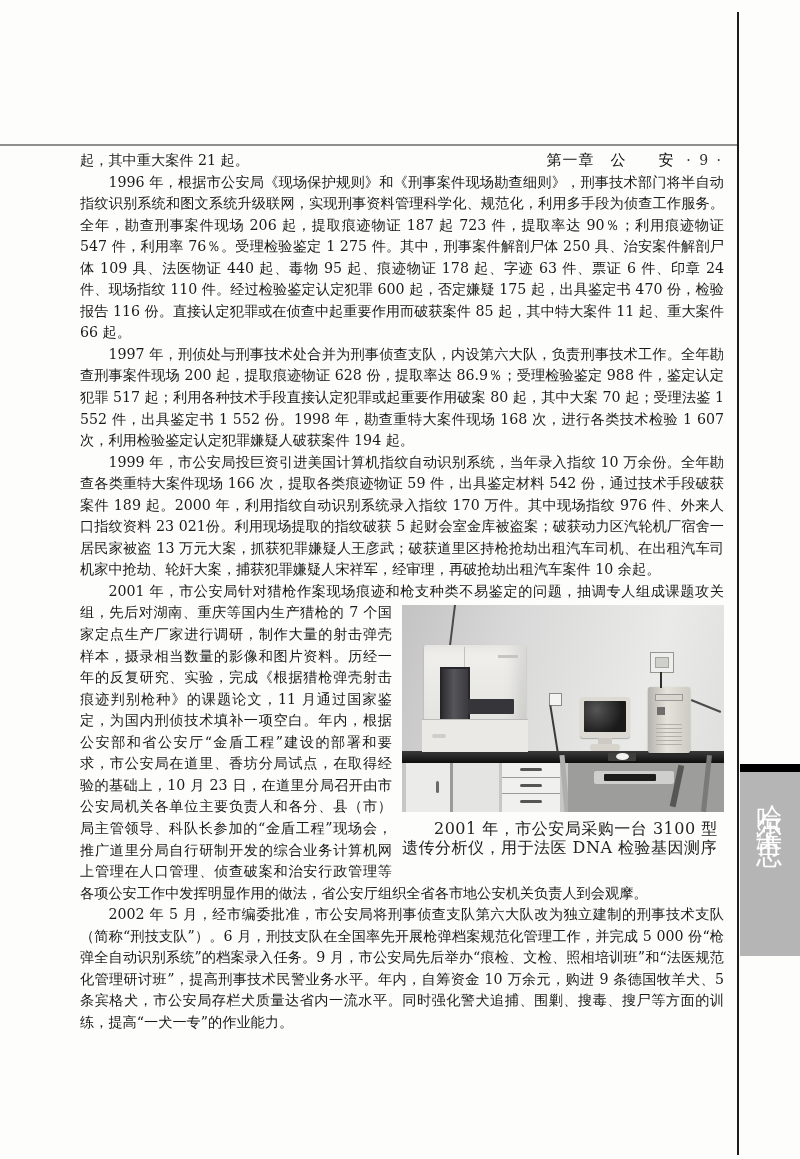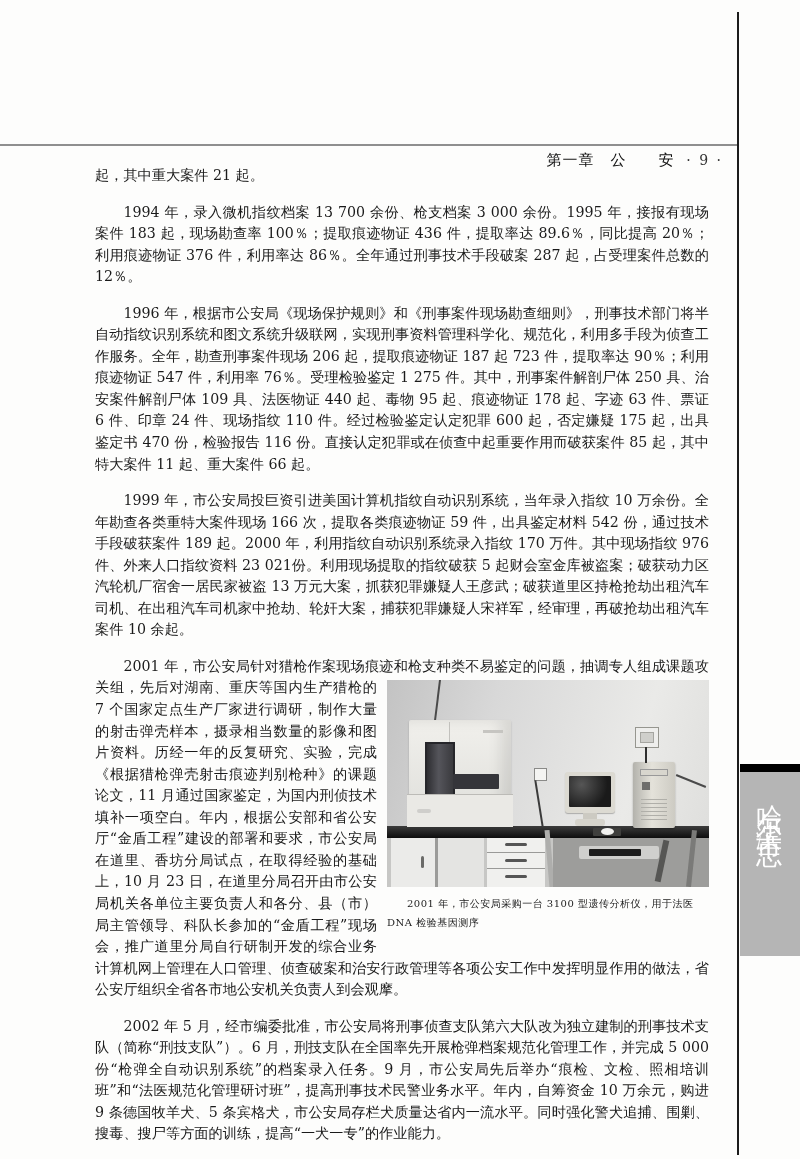--- a/index.html
+++ b/index.html
@@ -11,28 +11,28 @@
   .v-rule{position:absolute;left:737px;top:12px;width:2px;height:1143px;background:#1c1c1c;}
   .h-rule{position:absolute;left:0;top:144px;width:738px;height:2px;background:#8f8f8f;}
   
   .header{position:absolute;top:103px;right:77px;font-size:15px;letter-spacing:1px;color:#101010;white-space:nowrap;margin-top:48px;}
   .header .pageno{font-size:14px;color:#333;margin-left:6px;letter-spacing:2px;}
   
   .body-text{
     position:absolute;left:80px;top:150px;width:644px;
     font-size:14.2px;line-height:21.55px;text-align:justify;color:#1a1a1a;
   }
-  .para{margin:15px;text-indent:2em;}
+  .para{margin:0;text-indent:2em;}
   .para.cont{text-indent:0;}
   
   .fig{float:right;width:322px;margin:3px 0 4px 10px;display:block;}
   .photo{position:relative;display:block;width:322px;height:207px;overflow:hidden;
     background:linear-gradient(105deg,#c3c3c3 0%,#d8d8d8 30%,#eaeae8 72%,#dddddb 100%);}
   .photo span{position:absolute;display:block;}
-  .caption{display:block;font-size:10px;line-height:19px;color:#222;text-indent:2em;
+  .caption{display:block;font-size:16px;line-height:19px;color:#222;text-indent:2em;
     margin-top:7px;text-align:left;letter-spacing:.5px;}
   
   .cable-left{left:52px;top:0;width:2px;height:132px;background:#4a4a4a;transform:rotate(7deg);transform-origin:top center;}
   .benchtop{left:0;top:146px;width:322px;height:12px;background:linear-gradient(#3c3c3c,#0d0d0d);}
   .underarea{left:0;top:158px;width:322px;height:49px;background:#c7c7c5;}
   .cab-door{left:4px;top:158px;width:44px;height:49px;background:#ebebe9;border-right:3px solid #9b9b99;}
   .cab-door i{position:absolute;left:30px;top:18px;width:3px;height:12px;background:#6a6a68;border-radius:2px;}
   .cab-mid{left:51px;top:158px;width:46px;height:49px;background:#e4e4e2;}
   .drawers{left:100px;top:158px;width:58px;height:49px;background:#f0f0ee;}
   .drawers i{position:absolute;left:18px;width:22px;height:3px;background:#555;border-radius:2px;}
@@ -87,22 +87,22 @@
 
   <div class="header">
     <span>第一章　公　　安</span>
     <span class="pageno">· 9 ·</span>
   </div>
   <div class="h-rule"></div>
   <div class="v-rule"></div>
 
   <div class="body-text">
     <div class="para cont">起，其中重大案件 21 起。</div>
-    <div class="para">1994 年，录入微机指纹档案 13 700 余份、枪支档案 3 000 余份。1995 年，接报有现场案件 183 起，现场勘查率 100％；提取痕迹物证 436 件，提取率达 89.6％，同比提高 20％；利用痕迹物证 376 件，利用率达 86％。全年通过刑事技术手段破案 287 起，占受理案件总数的 12％。</div>
     <div class="para">1996 年，根据市公安局《现场保护规则》和《刑事案件现场勘查细则》，刑事技术部门将半自动指纹识别系统和图文系统升级联网，实现刑事资料管理科学化、规范化，利用多手段为侦查工作服务。全年，勘查刑事案件现场 206 起，提取痕迹物证 187 起 723 件，提取率达 90％；利用痕迹物证 547 件，利用率 76％。受理检验鉴定 1 275 件。其中，刑事案件解剖尸体 250 具、治安案件解剖尸体 109 具、法医物证 440 起、毒物 95 起、痕迹物证 178 起、字迹 63 件、票证 6 件、印章 24 件、现场指纹 110 件。经过检验鉴定认定犯罪 600 起，否定嫌疑 175 起，出具鉴定书 470 份，检验报告 116 份。直接认定犯罪或在侦查中起重要作用而破获案件 85 起，其中特大案件 11 起、重大案件 66 起。</div>
+    <div class="para">1997 年，刑侦处与刑事技术处合并为刑事侦查支队，内设第六大队，负责刑事技术工作。全年勘查刑事案件现场 200 起，提取痕迹物证 628 份，提取率达 86.9％；受理检验鉴定 988 件，鉴定认定犯罪 517 起；利用各种技术手段直接认定犯罪或起重要作用破案 80 起，其中大案 70 起；受理法鉴 1 552 件，出具鉴定书 1 552 份。1998 年，勘查重特大案件现场 168 次，进行各类技术检验 1 607 次，利用检验鉴定认定犯罪嫌疑人破获案件 194 起。</div>
     <div class="para">1999 年，市公安局投巨资引进美国计算机指纹自动识别系统，当年录入指纹 10 万余份。全年勘查各类重特大案件现场 166 次，提取各类痕迹物证 59 件，出具鉴定材料 542 份，通过技术手段破获案件 189 起。2000 年，利用指纹自动识别系统录入指纹 170 万件。其中现场指纹 976 件、外来人口指纹资料 23 021份。利用现场提取的指纹破获 5 起财会室金库被盗案；破获动力区汽轮机厂宿舍一居民家被盗 13 万元大案，抓获犯罪嫌疑人王彦武；破获道里区持枪抢劫出租汽车司机、在出租汽车司机家中抢劫、轮奸大案，捕获犯罪嫌疑人宋祥军，经审理，再破抢劫出租汽车案件 10 余起。</div>
 
     <div class="para">
       <span>2001 年，市公安局针对猎枪作案现场痕迹和枪支种类不易鉴定的问题，抽调专人组成课题攻关组，先</span><span class="fig">
           <span class="photo" title="实验台上的 3100 型遗传分析仪、显示器、计算机主机">
           <span class="cable-left"></span>
           <span class="benchtop"></span>
           <span class="underarea"></span>
           <span class="cab-door">
               <i></i>

